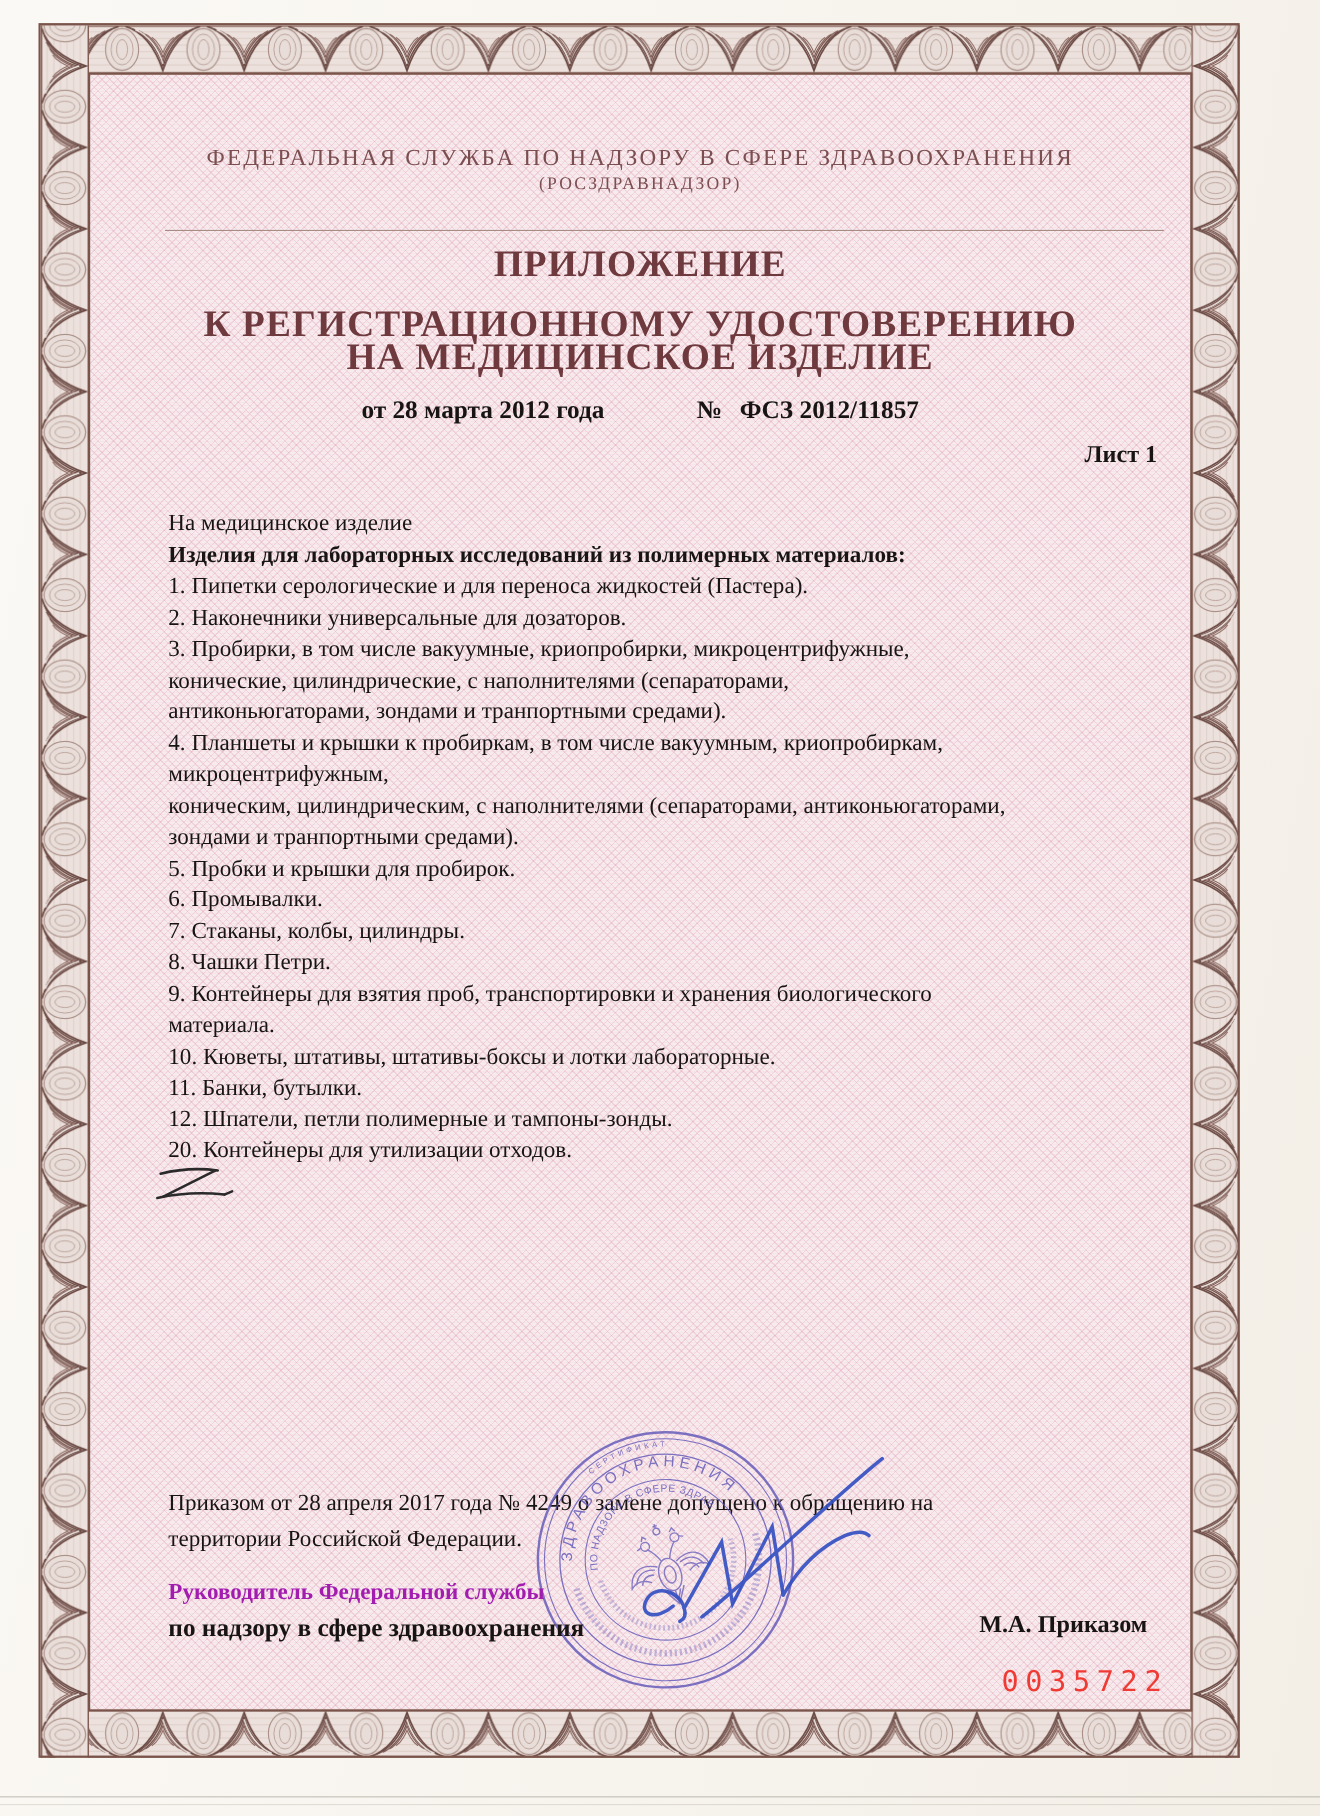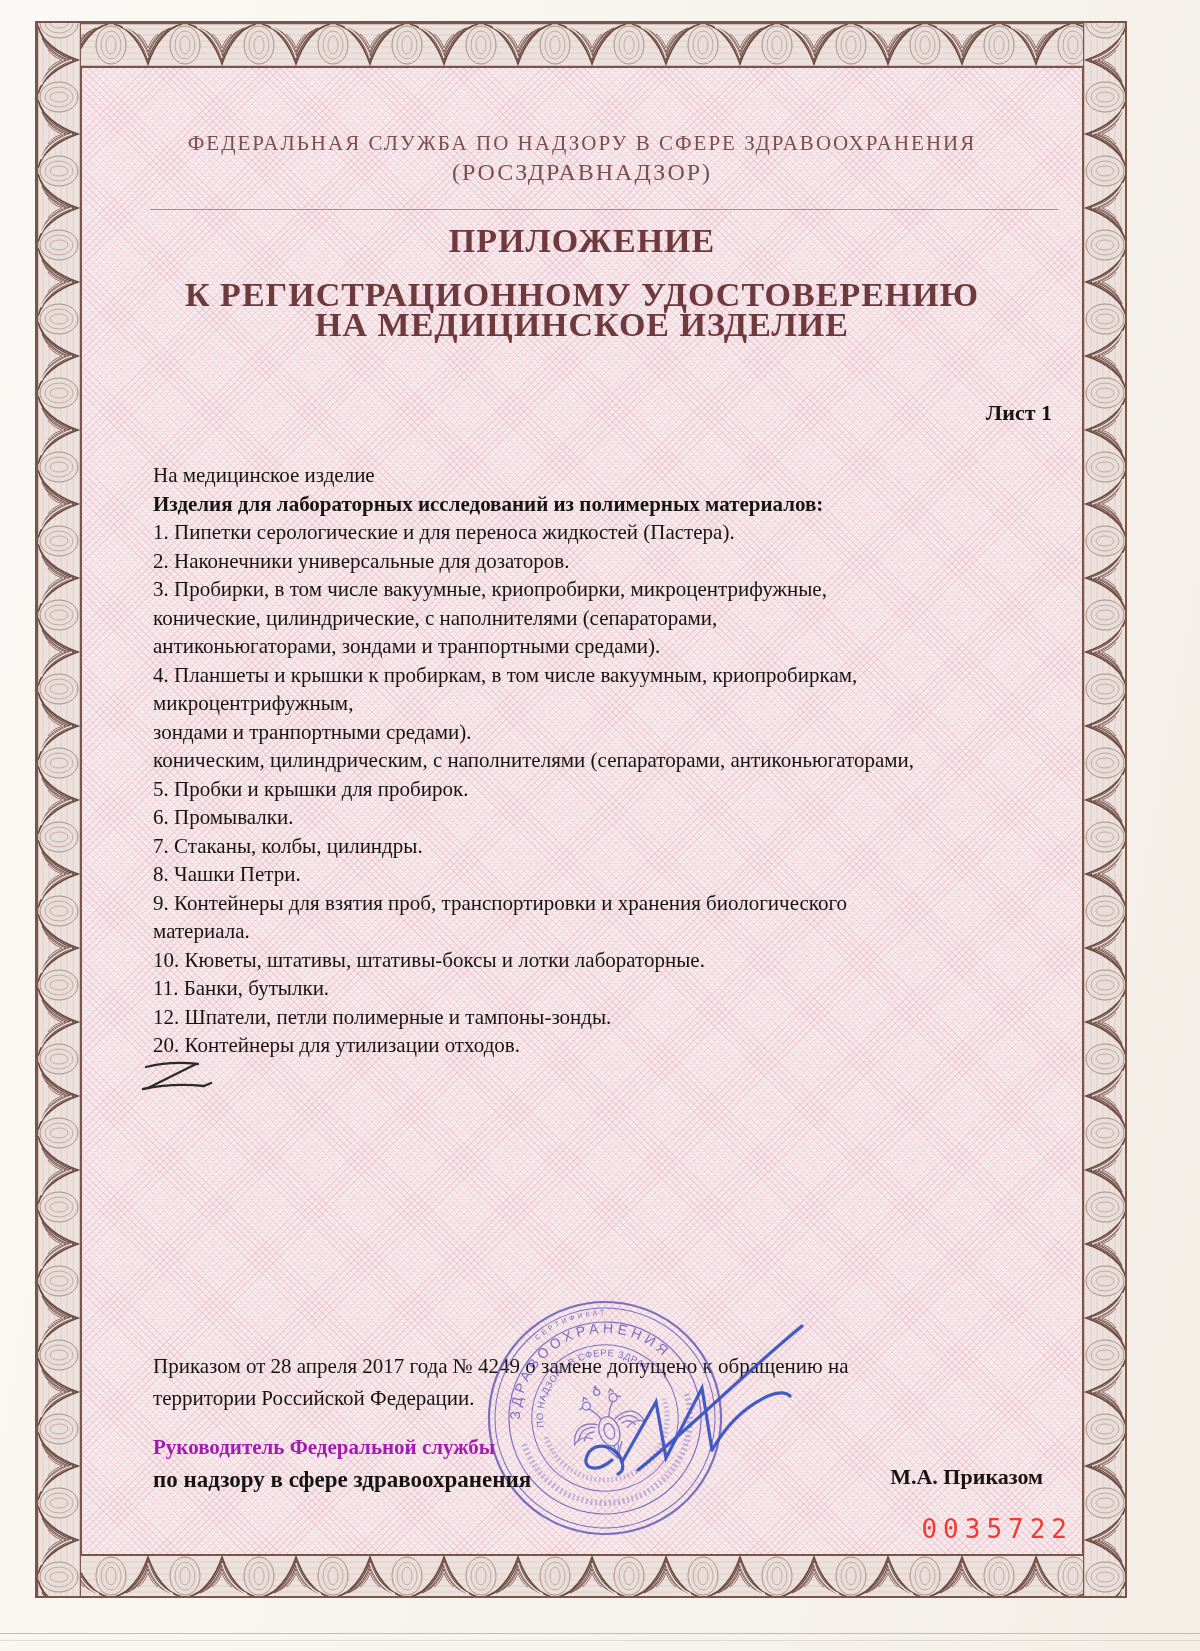--- a/index.html
+++ b/index.html
@@ -23,39 +23,39 @@
       #f7ebee;
   }
   .gb{position:absolute;}
   #gb-top{left:37px;top:23px;width:1090px;height:44px;}
   #gb-bottom{left:37px;top:1554px;width:1090px;height:44px;}
   #gb-left{left:37px;top:23px;width:44px;height:1575px;}
   #gb-right{left:1083px;top:23px;width:44px;height:1575px;}
   
   .centered{left:82px;width:1000px;text-align:center;}
   .agency-l1{top:131px;font-size:21px;letter-spacing:2px;color:#7b4e50;}
-  .agency-l2{top:159px;font-size:24px;letter-spacing:2px;color:#7b4e50;}
+  .agency-l2{top:159px;font-size:16px;letter-spacing:2px;color:#7b4e50;}
   .divider{left:150px;top:209px;width:908px;border-top:1px solid #a78d85;height:0;}
   .title-line{font-weight:bold;color:#6e3a3e;font-size:34px;letter-spacing:1px;}
   .title-l1{top:222px;}
   .title-l2{top:266px;margin-top:10px;}
   .title-l3{top:306px;}
   .issue-row{top:360px;font-size:23px;font-weight:bold;color:#171413;}
   .issue-row .gap{display:inline-block;width:84px;}
   .issue-row .numgap{display:inline-block;width:16px;}
   .sheet{top:400px;right:148px;font-size:22px;font-weight:bold;color:#171413;}
   .body-block{left:153px;top:461px;width:925px;color:#171413;}
   .body-line{font-size:21px;line-height:28.5px;white-space:nowrap;}
   .body-line.bold{font-weight:bold;}
   .order-l1{left:153px;top:1354px;font-size:21px;color:#171413;white-space:nowrap;}
   .order-l2{left:153px;top:1386px;font-size:21px;color:#171413;white-space:nowrap;}
   .role-l1{left:153px;top:1435px;font-size:21px;font-weight:bold;color:#a21caf;white-space:nowrap;}
   .role-l2{left:153px;top:1467px;font-size:23px;font-weight:bold;color:#171413;white-space:nowrap;}
   .sig-name{right:157px;top:1464px;font-size:22px;font-weight:bold;color:#171413;}
-  .serial{right:127px;top:1514px;font-family:"DejaVu Sans Mono",monospace;font-size:26px;letter-spacing:6px;color:#ef3b33;}
+  .serial{right:138px;top:1514px;font-family:"DejaVu Sans Mono",monospace;font-size:26px;letter-spacing:6px;color:#ef3b33;}
   .zmark{left:138px;top:1054px;width:76px;height:48px;}
   .stamp-box{left:485px;top:1298px;width:240px;height:240px;}
   .signature-box{left:578px;top:1310px;width:250px;height:170px;}
   .paper-edge-line{left:0;top:1633px;width:1200px;height:1px;background:rgba(150,145,135,.55);}
   .paper-edge-line2{left:0;top:1640px;width:1200px;height:1px;background:rgba(170,165,155,.30);}
   svg{display:block;}
 </style>
 </head>
 <body>
 
@@ -123,35 +123,38 @@
   <div class="abs" id="frame-inner"></div>
 
   <div class="abs centered agency-l1">ФЕДЕРАЛЬНАЯ СЛУЖБА ПО НАДЗОРУ В СФЕРЕ ЗДРАВООХРАНЕНИЯ</div>
   <div class="abs centered agency-l2">(РОСЗДРАВНАДЗОР)</div>
   <div class="abs divider"></div>
 
   <div class="abs centered title-line title-l1">ПРИЛОЖЕНИЕ</div>
   <div class="abs centered title-line title-l2">К РЕГИСТРАЦИОННОМУ УДОСТОВЕРЕНИЮ</div>
   <div class="abs centered title-line title-l3">НА МЕДИЦИНСКОЕ ИЗДЕЛИЕ</div>
 
+  <div class="abs centered issue-row">
+    <span>от  28 марта 2012 года</span><span class="gap"></span><span>№</span><span class="numgap"></span><span>ФСЗ 2012/11857</span>
+  </div>
 
   <div class="abs sheet">Лист  1</div>
 
   <div class="abs body-block">
       <div class="body-line">На медицинское изделие</div>
       <div class="body-line bold">Изделия для лабораторных исследований из полимерных материалов:</div>
       <div class="body-line">1. Пипетки серологические и для переноса жидкостей (Пастера).</div>
       <div class="body-line">2. Наконечники универсальные для дозаторов.</div>
       <div class="body-line">3. Пробирки, в том числе вакуумные, криопробирки, микроцентрифужные,</div>
       <div class="body-line">конические, цилиндрические, с наполнителями (сепараторами,</div>
       <div class="body-line">антиконьюгаторами, зондами и транпортными средами).</div>
       <div class="body-line">4. Планшеты и крышки к пробиркам, в том числе вакуумным, криопробиркам,</div>
       <div class="body-line">микроцентрифужным,</div>
+      <div class="body-line">коническим, цилиндрическим, с наполнителями (сепараторами, антиконьюгаторами,</div>
       <div class="body-line">зондами и транпортными средами).</div>
-      <div class="body-line">коническим, цилиндрическим, с наполнителями (сепараторами, антиконьюгаторами,</div>
       <div class="body-line">5. Пробки и крышки для пробирок.</div>
       <div class="body-line">6. Промывалки.</div>
       <div class="body-line">7. Стаканы, колбы, цилиндры.</div>
       <div class="body-line">8. Чашки Петри.</div>
       <div class="body-line">9. Контейнеры для взятия проб, транспортировки и хранения биологического</div>
       <div class="body-line">материала.</div>
       <div class="body-line">10. Кюветы, штативы, штативы-боксы и лотки лабораторные.</div>
       <div class="body-line">11. Банки, бутылки.</div>
       <div class="body-line">12. Шпатели, петли полимерные и тампоны-зонды.</div>
       <div class="body-line">20. Контейнеры для утилизации отходов.</div>

